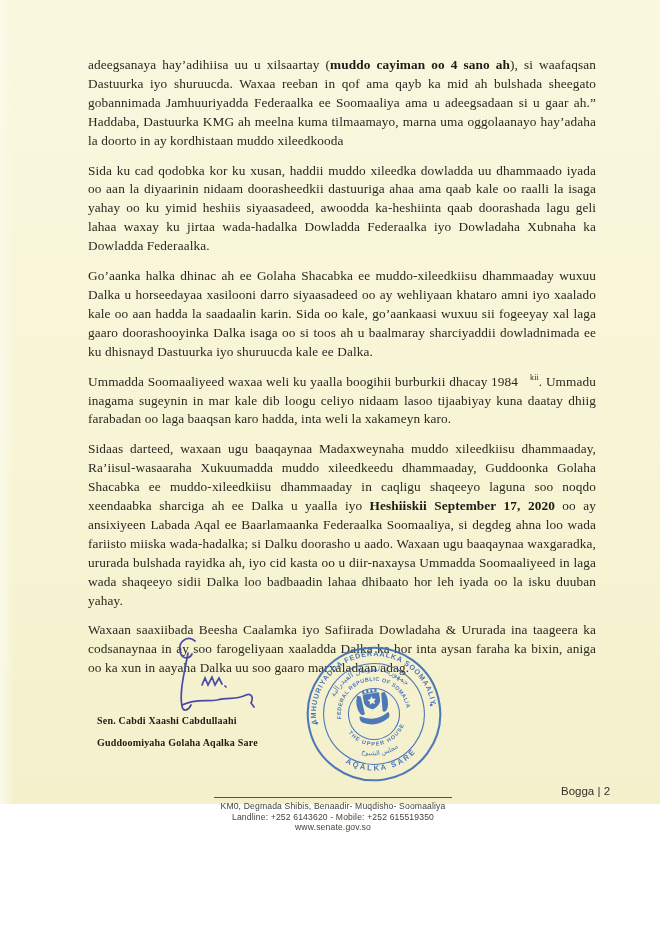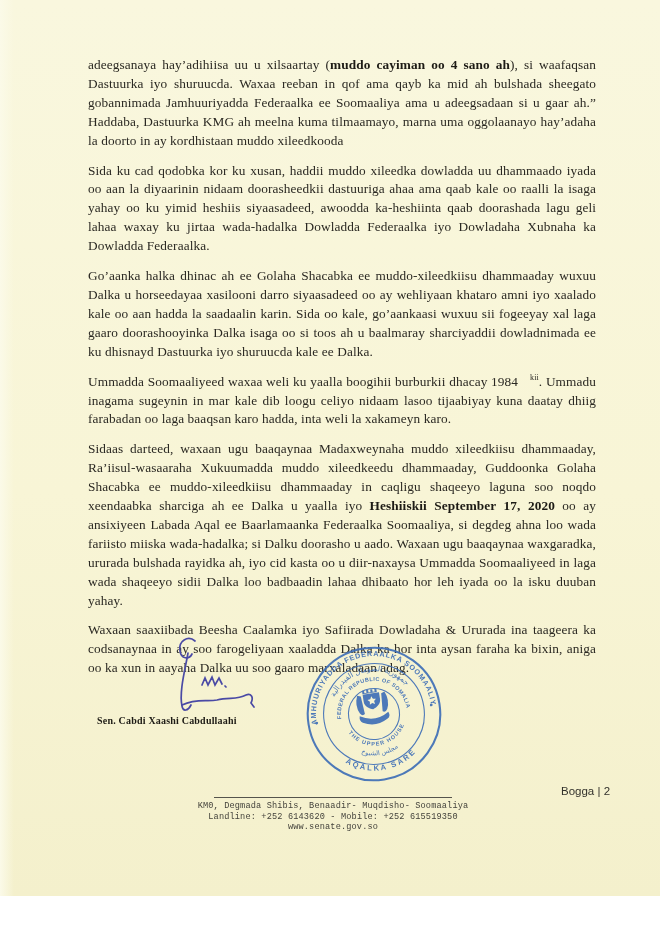--- a/index.html
+++ b/index.html
@@ -1,33 +1,33 @@
 <!DOCTYPE html>
 <html><head>
 <meta charset="utf-8">
 <style>
   html,body{margin:0;padding:0;}
   body{width:660px;height:933px;background:#ffffff;font-family:"Liberation Serif",serif;overflow:hidden;}
-  .page{position:absolute;left:0;top:0;width:660px;height:896px;
+  .page{position:absolute;left:0;top:0;width:660px;height:804px;
         background:linear-gradient(180deg,#f9f7de 0%,#f8f5d6 55%,#f4f0cc 100%);}
   .page::before{content:"";position:absolute;left:0;top:0;width:14px;height:100%;
         background:linear-gradient(90deg,#fbfae8,rgba(251,250,232,0));}
   .letter-body{position:absolute;left:88px;top:56px;width:508px;}
   .para{font-size:13.3px;line-height:18.9px;color:#2a2822;text-align:justify;
         margin:0 0 11px 0;letter-spacing:.1px;}
   .para .bold{font-weight:bold;color:#1d1b15;}
   .para sup{font-size:8px;line-height:0;padding-left:12px;}
   .signature-svg{position:absolute;left:145px;top:634px;}
   .stamp-svg{position:absolute;left:305px;top:645px;opacity:.92;}
   .signer-block{position:absolute;left:97px;top:710px;color:#1d1b15;}
   .signer-line{font-weight:bold;font-size:10px;line-height:22px;letter-spacing:.2px;}
   .page-number{position:absolute;left:546px;top:785px;font-family:"Liberation Sans",sans-serif;
         font-size:11.5px;color:#33322c;margin-left:15px;}
   .footer{position:absolute;left:165px;top:797px;width:336px;text-align:center;
-        font-family:Liberation Mono, monospace;color:#44433c;}
+        font-family:Liberation Sans, sans-serif;color:#44433c;}
   .footer-rule{width:238px;margin:0 auto 3px auto;border-top:1.3px solid #55544c;}
   .footer-line{font-size:8.6px;line-height:10.6px;letter-spacing:.15px;}
   .bottom-strip{position:absolute;left:0;top:908px;width:660px;height:25px;background:#ffffff;}
   svg text{font-family:"Liberation Sans",sans-serif;}
 </style>
 </head>
 <body>
 
 <div class="page">
 
@@ -90,20 +90,21 @@
         <path d="M 100,74 l 1.9,3.9 4.3,.6 -3.1,3 .7,4.3 -3.8,-2 -3.8,2 .7,-4.3 -3.1,-3 4.3,-.6 z" fill="#f8f5d6"></path>
         <path d="M 80,70 q -6,14 0,26 q 3,5 7,2 l -2,-26 z"></path>
         <path d="M 120,70 q 6,14 0,26 q -3,5 -7,2 l 2,-26 z"></path>
         <path d="M 79,100 Q 100,113 121,100 q 3,7 -3,10 Q 100,120 82,110 q -5,-3 -3,-10 z"></path>
       </g>
     </g>
   </svg>
 
   <div class="signer-block">
     <div class="signer-line">Sen. Cabdi Xaashi Cabdullaahi</div>
+    <div class="signer-line">Guddoomiyaha Golaha Aqalka Sare</div>
   </div>
 
   <div class="page-number">Bogga | 2</div>
 
   <div class="footer">
     <div class="footer-rule"></div>
     <div class="footer-line">KM0, Degmada Shibis, Benaadir- Muqdisho- Soomaaliya</div>
     <div class="footer-line">Landline: +252 6143620 - Mobile: +252 615519350</div>
     <div class="footer-line">www.senate.gov.so</div>
   </div>

